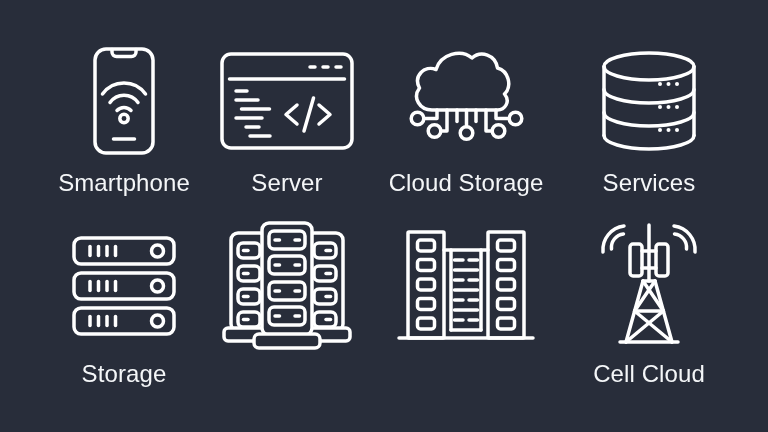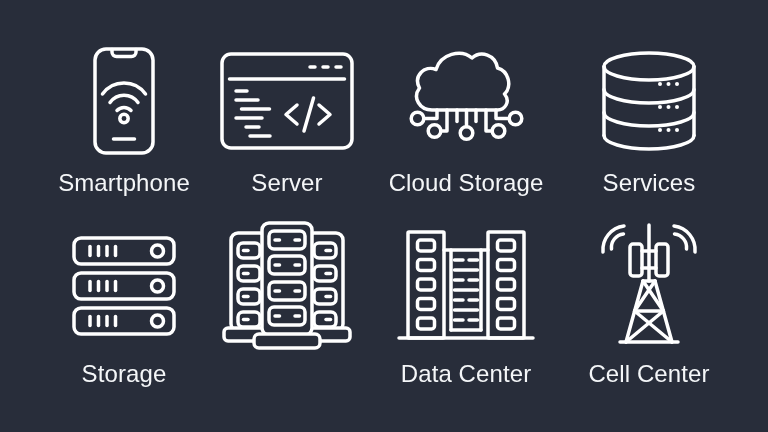--- a/index.html
+++ b/index.html
@@ -234,21 +234,20 @@
         <path d="M58.5 53 H67"></path>
           <path d="M73 53 H81.5"></path>
         <path d="M58.5 63 H81.5"></path>
         <path d="M58.5 73 H67"></path>
           <path d="M73 73 H81.5"></path>
         <path d="M58.5 83 H81.5"></path>
         <path d="M58.5 93 H67"></path>
           <path d="M73 93 H81.5"></path>
       </svg>
     </div>
-    <div class="label">Data Center</div>
   </div>
 
   <div class="cell row2">
     <div class="icon-box">
       <svg class="icon" width="104" height="130" viewBox="0 0 104 130">
         <path d="M52 4 V60"></path>
         <rect x="33" y="23" width="12" height="32" rx="3"></rect>
         <rect x="59" y="23" width="12" height="32" rx="3"></rect>
         <path d="M45 30 H59"></path>
         <path d="M45 47 H59"></path>
@@ -260,16 +259,16 @@
         <path d="M46 60 L29 121"></path>
         <path d="M58 60 L75 121"></path>
         <path d="M46 60 L66.4 90"></path>
         <path d="M58 60 L37.6 90"></path>
         <path d="M37.6 90 H66.4"></path>
         <path d="M37.6 90 L75 121"></path>
         <path d="M66.4 90 L29 121"></path>
         <path d="M23 121 H81"></path>
       </svg>
     </div>
-    <div class="label">Cell Center</div>
+    <div class="label">Cell Cloud</div>
   </div>
 
 </div>
 
 </body></html>

